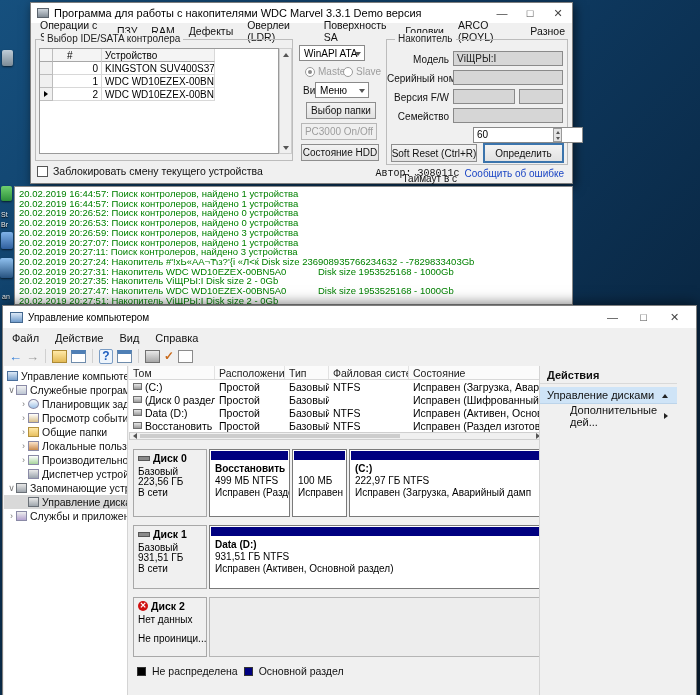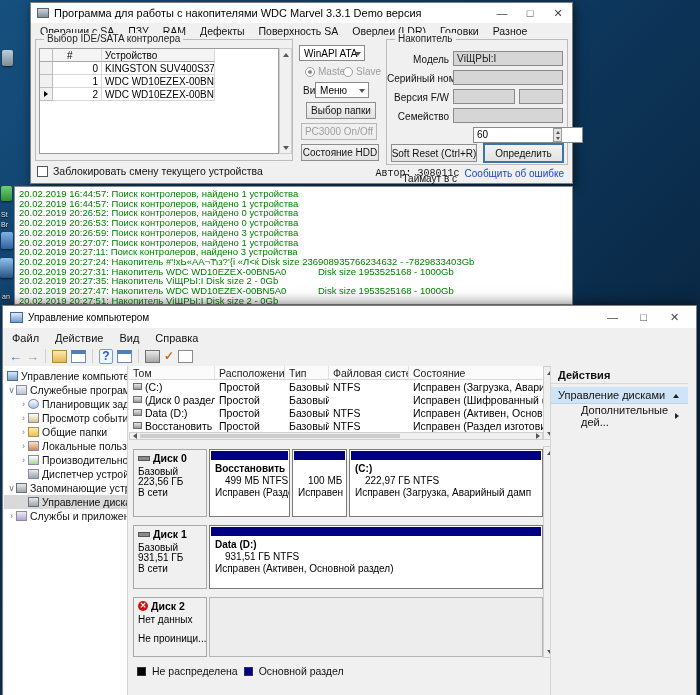--- a/index.html
+++ b/index.html
@@ -71,21 +71,21 @@
 
   .diskarea { position:absolute; background:#f0f0f0; }
   .dlabel { position:absolute; background:#f0f0f0; border:1px solid #a8a8a8; font-size:10px; padding:3px 0 0 4px; }
   .dlabel .dname { font-weight:bold; font-size:10.5px; display:flex; align-items:center; gap:3px; }
   .dlabel div { line-height:10.5px; white-space:nowrap; overflow:hidden; }
   .dico { width:12px; height:5px; background:#8a8a8a; border:1px solid #555; display:inline-block; }
   .dico-err { width:10px; height:10px; border-radius:50%; background:#cf0f0f; color:#fff; font-size:8px; line-height:10px; text-align:center; display:inline-block; font-weight:bold; }
   .part { position:absolute; border:1px solid #7a7a7a; background:#fff; overflow:hidden; }
   .part .stripe { position:absolute; left:1px; right:1px; top:1px; height:9px; background:#000080; }
   .part .pt { position:absolute; left:5px; top:13px; font-size:10px; font-weight:bold; white-space:nowrap; }
-  .part .p2 { position:absolute; left:15px; top:25px; font-size:10px; white-space:nowrap;text-align:right; }
+  .part .p2 { position:absolute; left:5px; top:25px; font-size:10px; white-space:nowrap;text-align:right; }
   .part .p3 { position:absolute; left:5px; top:37px; font-size:10px; white-space:nowrap; }
   .legend { position:absolute; display:flex; align-items:center; gap:6px; font-size:10.5px; color:#111; }
   .lsq { width:9px; height:9px; display:inline-block; border:1px solid #333; }
 
   .actions { position:absolute; background:#f0f0f0; border-left:1px solid #d4d4d4; }
   .act-h { position:absolute; left:0; right:0; top:2px; height:16px; font-size:11px; font-weight:bold; padding:1px 0 0 7px; border-bottom:1px solid #d9d9d9; color:#111; }
   .act-row { position:absolute; left:0; right:0; height:17px; font-size:11px; display:flex; align-items:center; padding-left:7px; color:#111; }
   .deskfrag { position:absolute; color:#e8e8e8; font-size:7px; text-shadow:0 1px 1px #000; }
   .deskico { position:absolute; border-radius:2px; box-shadow:0 1px 2px rgba(0,0,0,.6); }
 </style>
@@ -110,23 +110,24 @@
         <div class="capbtn">—</div>
         <div class="capbtn">□</div>
         <div class="capbtn">✕</div>
       </div>
     </div>
     <div class="menubar" style="left:2px;top:21px;height:13px;">
       <span class="mi">Операции с SA</span>
       <span class="mi">ПЗУ</span>
       <span class="mi">RAM</span>
       <span class="mi">Дефекты</span>
+      <span class="mi">Оверлеи (LDR)</span>
       <span class="mi">Поверхность SA</span>
-      <span class="mi">Оверлеи (LDR)</span>
       <span class="mi">Головки</span>
+      <span class="mi">ARCO (ROYL)</span>
       <span class="mi">Разное</span>
     </div>
 
     <div class="groupbox" style="left:4px;top:36px;width:258px;height:122px;">
       <span class="grouplbl">Выбор IDE/SATA контролера</span>
       <div class="devtable" style="left:3px;top:8px;width:240px;height:106px;">
         <div class="devhdr" style="top:0;">
           <div class="gut hdrcell"></div>
           <div class="cell hdrcell" style="width:49px;padding-left:14px;">#</div>
           <div class="cell hdrcell" style="width:113px;padding-left:3px;">Устройство</div>
@@ -445,21 +446,21 @@
     </div>
     <div class="sb" style="left:540px;top:140px;width:14px;height:212px;">
       <div class="arr" style="top:0;">
           <span class="tri-up"></span>
         </div>
       <div class="arr" style="bottom:0;">
           <span class="tri-down"></span>
         </div>
     </div>
 
-    <div class="actions" style="left:547px;top:60px;width:138px;height:330px;">
+    <div class="actions" style="left:536px;top:60px;width:138px;height:330px;">
       <div class="act-h">Действия</div>
       <div class="act-row" style="top:21px;background:#cfe4f7;border-bottom:1px solid #bcd4ea;">
         <span>Управление дисками</span>
         <span class="tri-up" style="position:absolute;right:9px;top:7px;border-bottom-color:#222;"></span>
       </div>
       <div class="act-row" style="top:41px;padding-left:30px;">
         <span>Дополнительные дей...</span>
         <span class="tri-right" style="position:absolute;right:9px;top:6px;border-left-color:#222;"></span>
       </div>
     </div>

